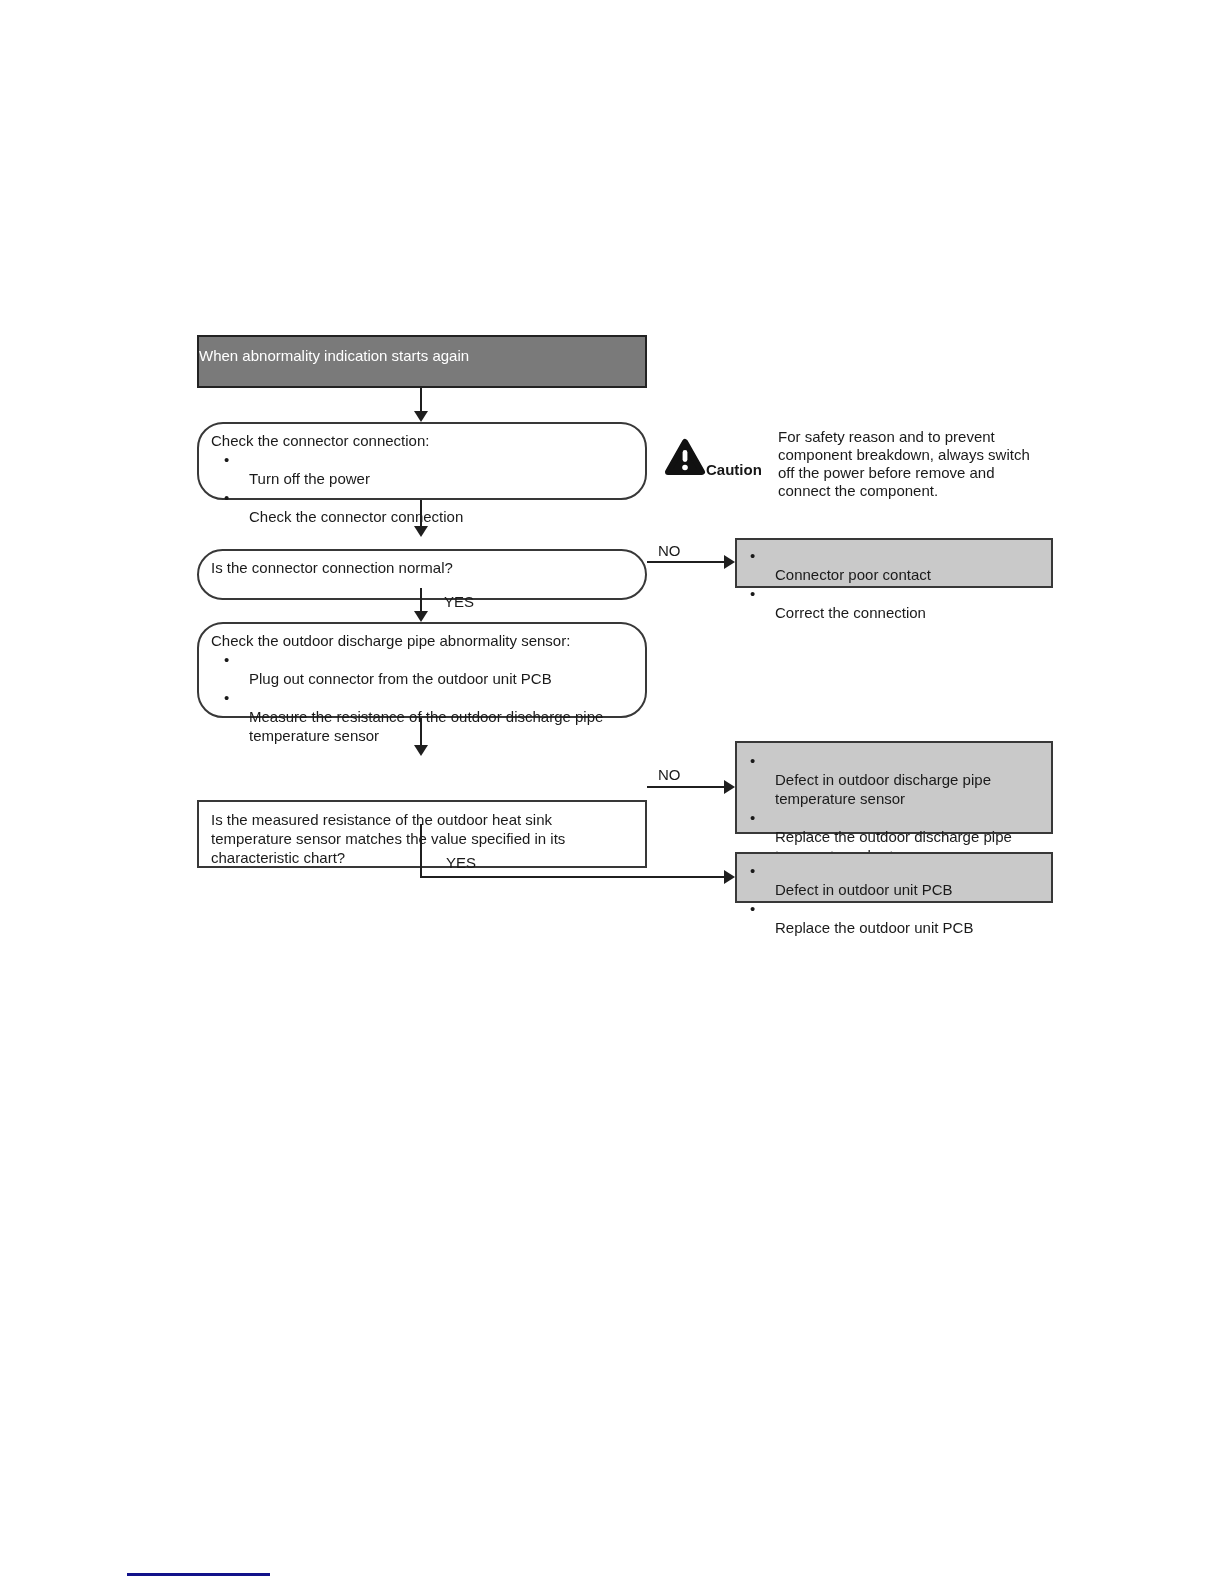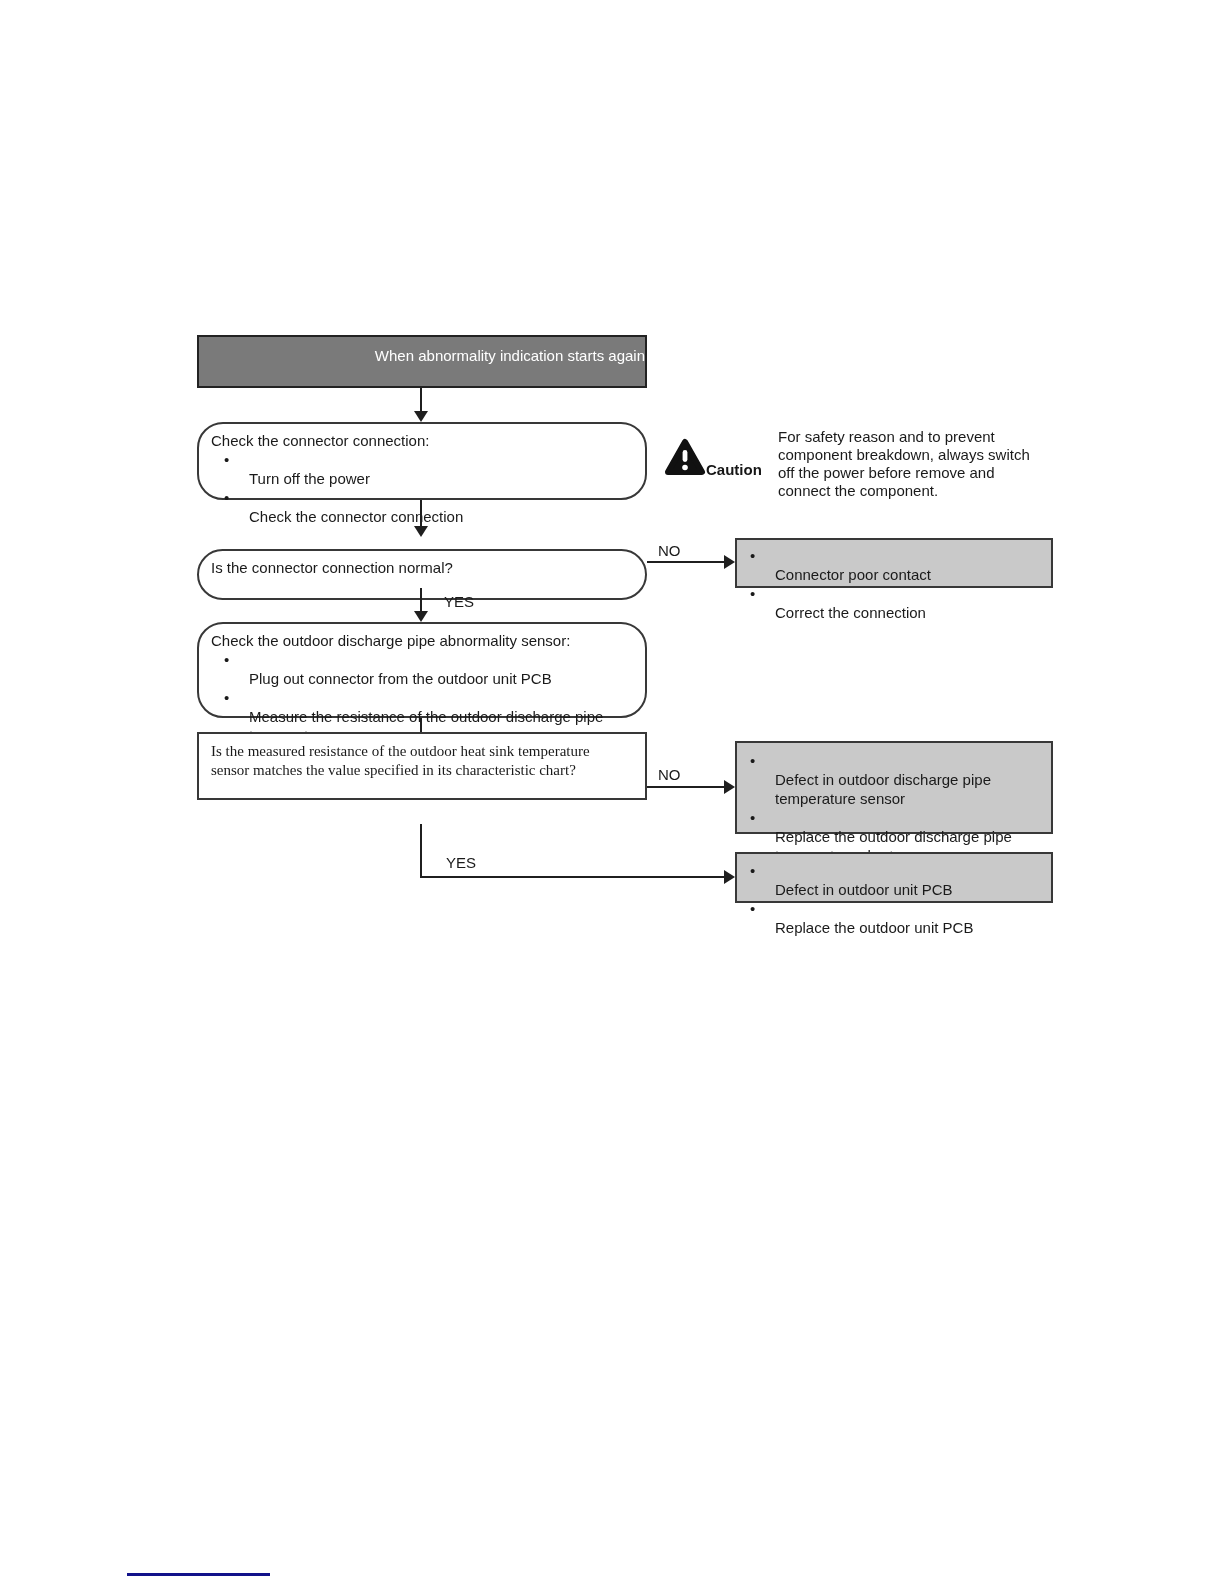--- a/index.html
+++ b/index.html
@@ -16,21 +16,21 @@
     background:#ffffff;
     border:2px solid #383838;
     font-size:15px;
     line-height:19px;
     color:#1a1a1a;
   }
   .box.dark {
     background:#7a7a7a;
     border-color:#222222;
     color:#ffffff;
-    text-align:right;
+    text-align:left;
     padding-top:9px;
   }
   .box.gray {
     background:#c9c9c9;
     border-color:#383838;
   }
   .pad { padding:7px 10px 7px 12px;border-radius:26px; }
 
   .brow { display:flex; }
   .bdot { flex:0 0 38px; padding-left:13px; }
@@ -127,21 +127,21 @@
     </div>
     <div class="brow">
       <span class="bdot">•</span>
       <span class="btxt">Measure the resistance of the outdoor discharge pipe temperature sensor</span>
     </div>
   </div>
 
   <div class="vline" style="left:420px; top:718px; height:27px;"></div>
   <div class="ah-down" style="left:414px; top:745px;"></div>
 
-  <div class="box" style="left:197px; top:732px; width:450px; height:68px; padding:8px 14px 8px 12px;font-family:Liberation Serif, serif;">
+  <div class="box" style="left:197px; top:800px; width:450px; height:68px; padding:8px 14px 8px 12px;">
     <div>Is the measured resistance of the outdoor heat sink temperature sensor matches the value specified in its characteristic chart?</div>
   </div>
 
   <div class="lbl" style="left:658px; top:766px;">NO</div>
   <div class="hline" style="left:647px; top:786px; width:79px;"></div>
   <div class="ah-right" style="left:724px; top:780px;"></div>
 
   <div class="box gray" style="left:735px; top:741px; width:318px; height:93px; padding-top:8px;">
     <div class="brow">
       <span class="bdot">•</span>

